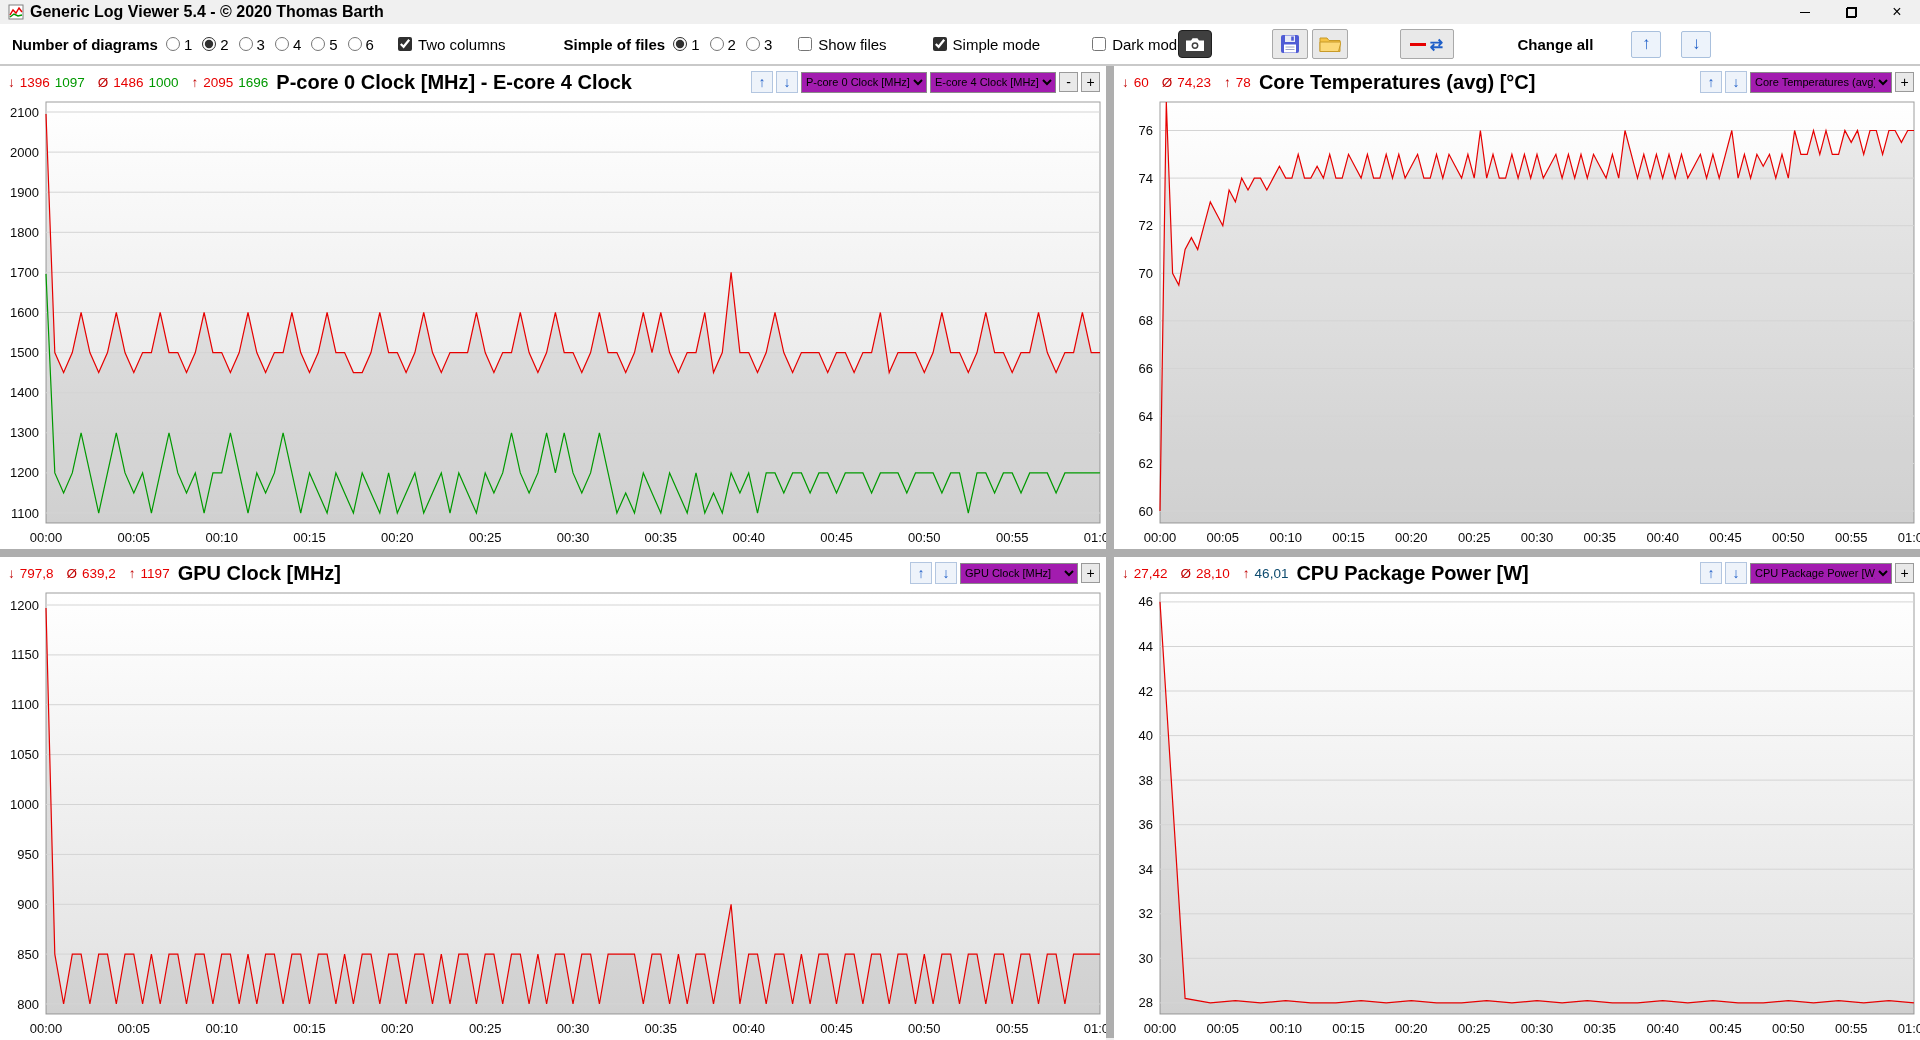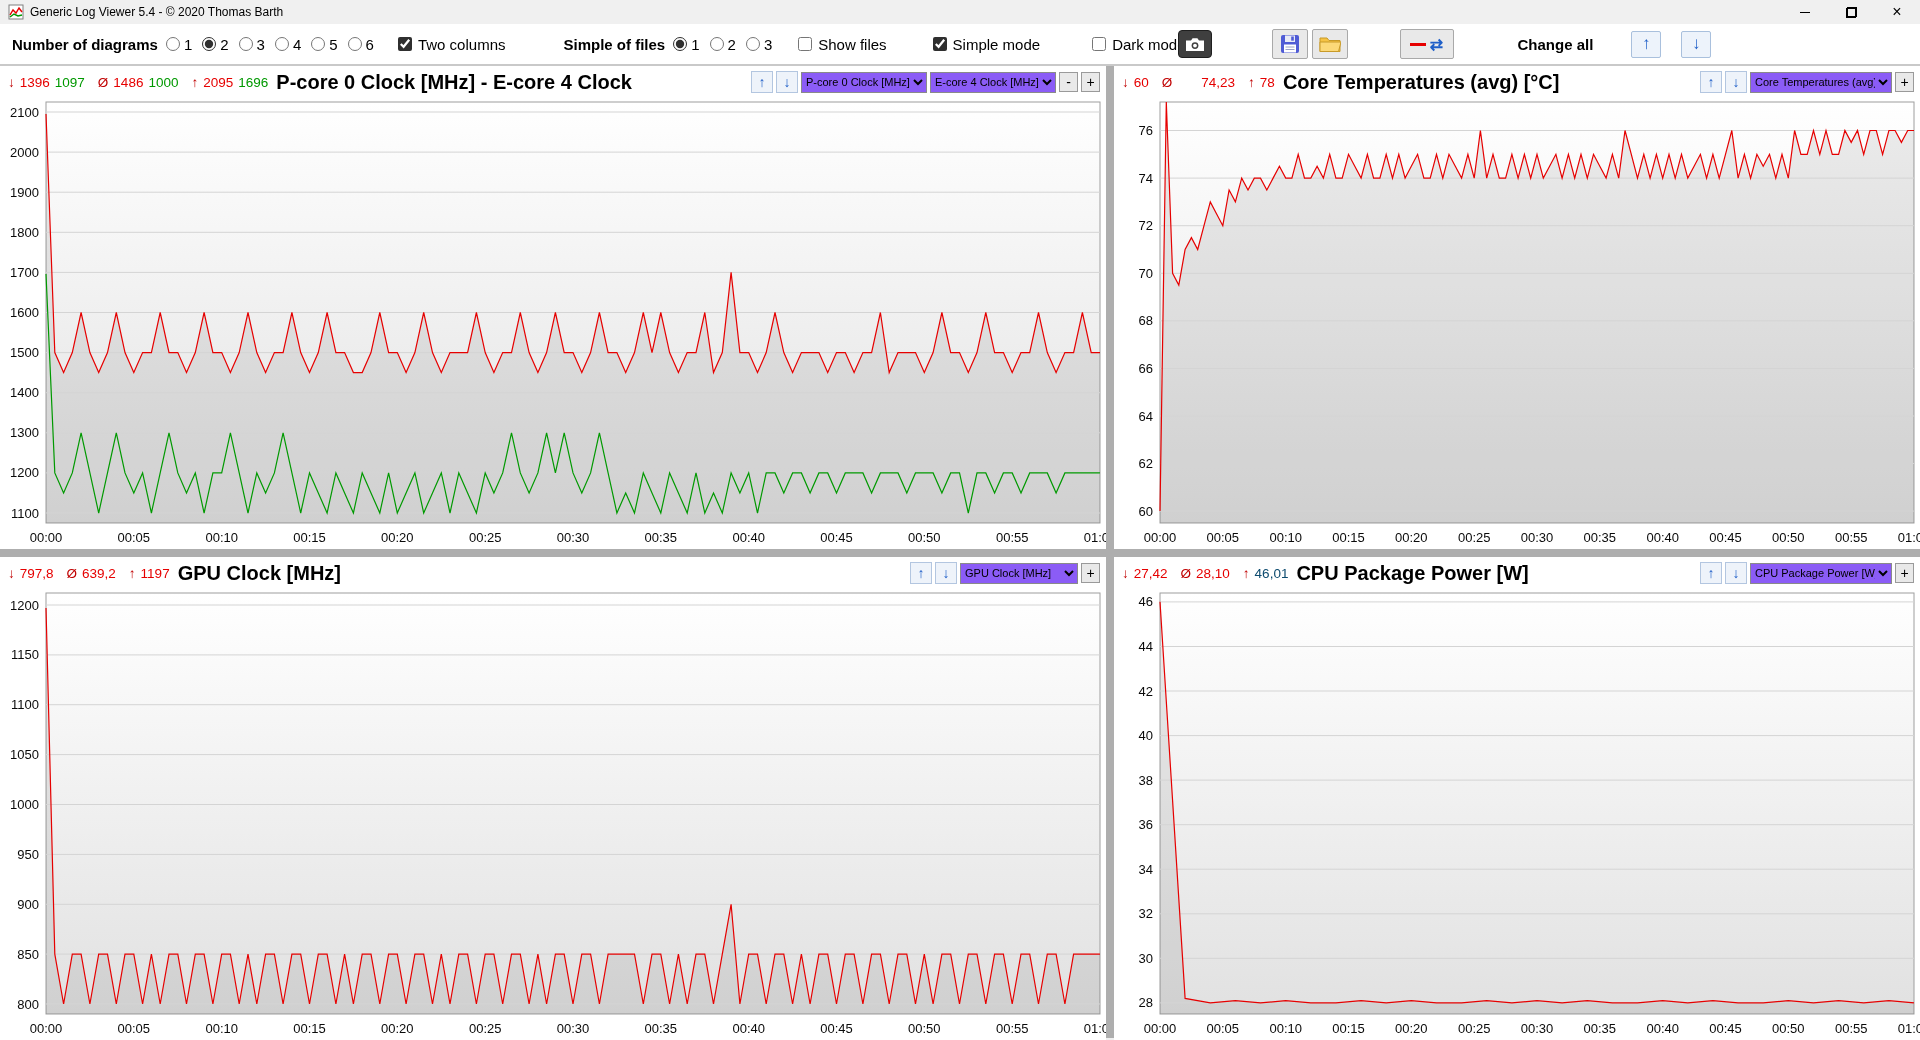--- a/index.html
+++ b/index.html
@@ -2,21 +2,21 @@
 <html><head>
 <meta charset="utf-8">
 <style>
   * { box-sizing: border-box; margin: 0; padding: 0; }
   html, body { width: 1920px; height: 1040px; overflow: hidden;
     font-family: "Liberation Sans", sans-serif; background: #f0f0f0; color: #000; }
 
   
   .titlebar { height: 24px; background: #f0f0f0; display: flex; align-items: center; }
   .appicon { width: 16px; height: 16px; margin: 0 6px 0 8px; flex: 0 0 auto; }
-  .apptitle { font-size: 12px; white-space: nowrap; }
+  .apptitle { font-size: 16px; white-space: nowrap; font-weight: bold; }
   .wbtns { margin-left: auto; display: flex; height: 100%; }
   .wbtn { width: 46px; display: flex; align-items: center; justify-content: center; cursor: default; }
   .minig { width: 10px; height: 1px; background: #000; display: inline-block; }
   .restoreg { position: relative; width: 11px; height: 11px; display: inline-block; }
   .restoreg::before { content: ""; position: absolute; left: 0; bottom: 0; width: 8px; height: 8px; border: 1px solid #000; background: #f0f0f0; }
   .restoreg::after { content: ""; position: absolute; right: 0; top: 0; width: 8px; height: 8px; border: 1px solid #000; }
   .closeg { font-size: 16px; line-height: 1; }
 
   
   .toolbar { height: 42px; background: #ffffff; display: flex; align-items: center;
@@ -45,21 +45,21 @@
   .pstats .sym:first-child { margin-left: 0; }
   .ptitle { flex: 1; text-align: left; font-weight: bold; font-size: 20px;
     white-space: nowrap; overflow: hidden; }
   .pctrl { display: flex; align-items: center; gap: 3px; }
   .parrow { width: 22px; height: 22px; font-size: 14px; font-weight: bold; color: #1f5fc8;
     border: 1px solid #b3c6e0; background: #eef3fa; cursor: default;
     display: flex; align-items: center; justify-content: center; }
   .pmbtn { width: 19px; height: 20px; border: 1px solid #9a9a9a; background: #e9e9e9;
     font-size: 14px; display: flex; align-items: center; justify-content: center; cursor: default; }
   select.sigsel { height: 21px; font-size: 11px; font-family: inherit; border: 1px solid #8a8a8a;
-    background: #8b5cf6; max-width: 142px; min-width: 118px; }
+    background: #a21caf; max-width: 142px; min-width: 118px; }
   .plot { flex: 1; width: 100%; display: block; }
   svg text { fill: #0a0a0a; font-family: "Liberation Sans", sans-serif; font-size: 13px; }
 </style>
 </head>
 <body>
 
 <div class="titlebar">
   <svg class="appicon" viewBox="0 0 16 16">
     <rect x="1" y="1" width="14" height="14" fill="#ffffff" stroke="#7f7f7f"></rect>
     <polyline points="2,11 5,6 8,9 11,4 14,8" fill="none" stroke="#e60000" stroke-width="1.4"></polyline>
@@ -254,21 +254,21 @@
         <polyline points="46.0,18.0 54.8,256.6 63.6,276.6 72.3,256.6 81.1,216.5 89.9,256.6 98.7,276.6 107.5,256.6 116.3,216.5 125.0,256.6 133.8,276.6 142.6,256.6 151.4,256.6 160.2,216.5 169.0,256.6 177.8,256.6 186.5,276.6 195.3,256.6 204.1,216.5 212.9,256.6 221.7,256.6 230.4,276.6 239.2,256.6 248.0,216.5 256.8,256.6 265.6,276.6 274.4,256.6 283.1,256.6 291.9,216.5 300.7,256.6 309.5,276.6 318.3,256.6 327.1,216.5 335.9,256.6 344.6,256.6 353.4,276.6 362.2,276.6 371.0,256.6 379.8,216.5 388.6,256.6 397.3,256.6 406.1,276.6 414.9,256.6 423.7,216.5 432.5,256.6 441.3,276.6 450.0,256.6 458.8,256.6 467.6,256.6 476.4,216.5 485.2,256.6 493.9,276.6 502.7,256.6 511.5,256.6 520.3,216.5 529.1,256.6 537.9,276.6 546.6,256.6 555.4,216.5 564.2,256.6 573.0,256.6 581.8,276.6 590.6,256.6 599.4,216.5 608.1,256.6 616.9,256.6 625.7,276.6 634.5,256.6 643.3,216.5 652.0,256.6 660.8,216.5 669.6,256.6 678.4,276.6 687.2,256.6 696.0,256.6 704.8,216.5 713.5,276.6 722.3,256.6 731.1,176.4 739.9,256.6 748.7,256.6 757.5,276.6 766.2,256.6 775.0,216.5 783.8,256.6 792.6,276.6 801.4,256.6 810.1,256.6 818.9,256.6 827.7,276.6 836.5,256.6 845.3,256.6 854.1,276.6 862.9,256.6 871.6,256.6 880.4,216.5 889.2,276.6 898.0,256.6 906.8,256.6 915.5,256.6 924.3,276.6 933.1,256.6 941.9,216.5 950.7,256.6 959.5,256.6 968.3,276.6 977.0,256.6 985.8,216.5 994.6,256.6 1003.4,256.6 1012.2,276.6 1021.0,256.6 1029.7,256.6 1038.5,216.5 1047.3,256.6 1056.1,276.6 1064.9,256.6 1073.6,256.6 1082.4,216.5 1091.2,256.6 1100.0,256.6" fill="none" stroke="#e60000" stroke-width="1.2"></polyline>
         <polyline points="46.0,178.0 54.8,376.9 63.6,396.9 72.3,376.9 81.1,336.8 89.9,376.9 98.7,417.0 107.5,376.9 116.3,336.8 125.0,376.9 133.8,396.9 142.6,376.9 151.4,417.0 160.2,376.9 169.0,336.8 177.8,376.9 186.5,396.9 195.3,376.9 204.1,417.0 212.9,376.9 221.7,376.9 230.4,336.8 239.2,376.9 248.0,417.0 256.8,376.9 265.6,396.9 274.4,376.9 283.1,336.8 291.9,376.9 300.7,417.0 309.5,376.9 318.3,396.9 327.1,417.0 335.9,376.9 344.6,396.9 353.4,417.0 362.2,376.9 371.0,396.9 379.8,417.0 388.6,376.9 397.3,417.0 406.1,396.9 414.9,376.9 423.7,417.0 432.5,396.9 441.3,376.9 450.0,417.0 458.8,376.9 467.6,396.9 476.4,417.0 485.2,376.9 493.9,396.9 502.7,376.9 511.5,336.8 520.3,376.9 529.1,396.9 537.9,376.9 546.6,336.8 555.4,376.9 564.2,336.8 573.0,376.9 581.8,396.9 590.6,376.9 599.4,336.8 608.1,376.9 616.9,417.0 625.7,396.9 634.5,417.0 643.3,376.9 652.0,396.9 660.8,417.0 669.6,376.9 678.4,396.9 687.2,417.0 696.0,376.9 704.8,417.0 713.5,396.9 722.3,417.0 731.1,376.9 739.9,396.9 748.7,376.9 757.5,417.0 766.2,376.9 775.0,376.9 783.8,396.9 792.6,376.9 801.4,376.9 810.1,396.9 818.9,376.9 827.7,376.9 836.5,396.9 845.3,376.9 854.1,376.9 862.9,376.9 871.6,396.9 880.4,376.9 889.2,376.9 898.0,376.9 906.8,396.9 915.5,376.9 924.3,376.9 933.1,376.9 941.9,396.9 950.7,376.9 959.5,376.9 968.3,417.0 977.0,376.9 985.8,376.9 994.6,396.9 1003.4,376.9 1012.2,376.9 1021.0,396.9 1029.7,376.9 1038.5,376.9 1047.3,376.9 1056.1,396.9 1064.9,376.9 1073.6,376.9 1082.4,376.9 1091.2,376.9 1100.0,376.9" fill="none" stroke="#009900" stroke-width="1.2"></polyline>
       </svg>
     </div>
     <div class="panel">
       <div class="phead">
         <div class="pstats">
           <span class="sym" style="color: rgb(192, 0, 0);">↓</span>
           <span class="sval" style="color: rgb(230, 0, 0);">60</span>
           <span class="sym" style="color: rgb(192, 0, 0);">Ø</span>
-          <span class="sval" style="color: rgb(230, 0, 0); margin-left: 24px;">74,23</span>
+          <span class="sval" style="color: rgb(230, 0, 0);">74,23</span>
           <span class="sym" style="color: rgb(192, 0, 0);">↑</span>
           <span class="sval" style="color: rgb(230, 0, 0);">78</span>
         </div>
         <div class="ptitle">Core Temperatures (avg) [°C]</div>
         <div class="pctrl">
           <button class="parrow">↑</button>
           <button class="parrow">↓</button>
           <select class="sigsel"><option>Core Temperatures (avg)</option></select>
           <button class="pmbtn">+</button>
         </div>

